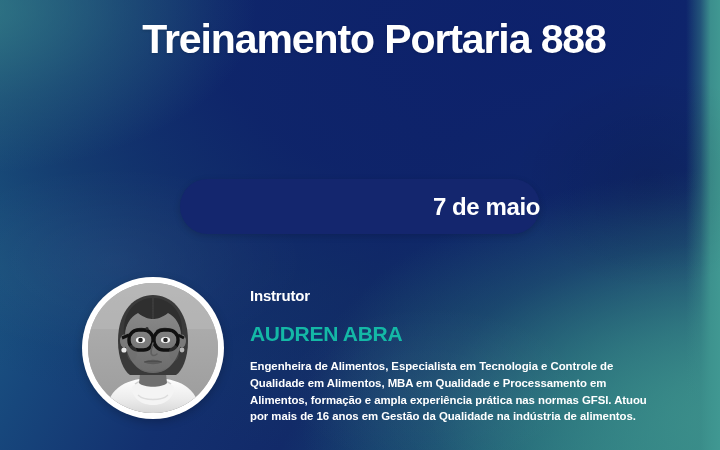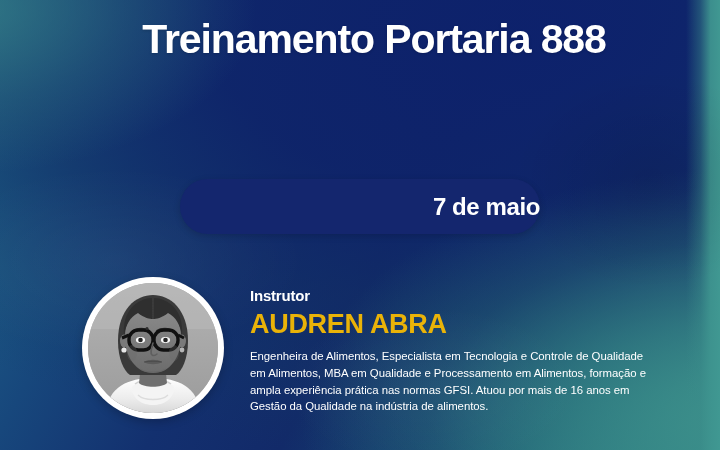--- a/index.html
+++ b/index.html
@@ -141,34 +141,35 @@
     width:405px;
   }
   .info-role {
     color:#ffffff;
     font-size:15px;
     font-weight:bold;
     letter-spacing:-0.2px;
     line-height:19px;
   }
   .info-name {
-    color:#eab308;
-    font-size:27px;
+    color:#14b8a6;
+    font-size:21px;
     font-weight:bold;
     letter-spacing:-0.3px;
     line-height:26px;
-    margin-top:6px;
+    margin-top:16px;
   }
   .info-bio {
     margin-top:11px;
     color:#ffffff;
     font-size:11.4px;
     line-height:16.8px;
     letter-spacing:-0.05px;
     max-width:400px;
+    font-weight:bold;
   }
 </style>
 </head>
 <body>
 
 <div class="banner">
 
   <div class="bg-base"></div>
   <div class="bg-navy"></div>
   <div class="bg-teal"></div>

